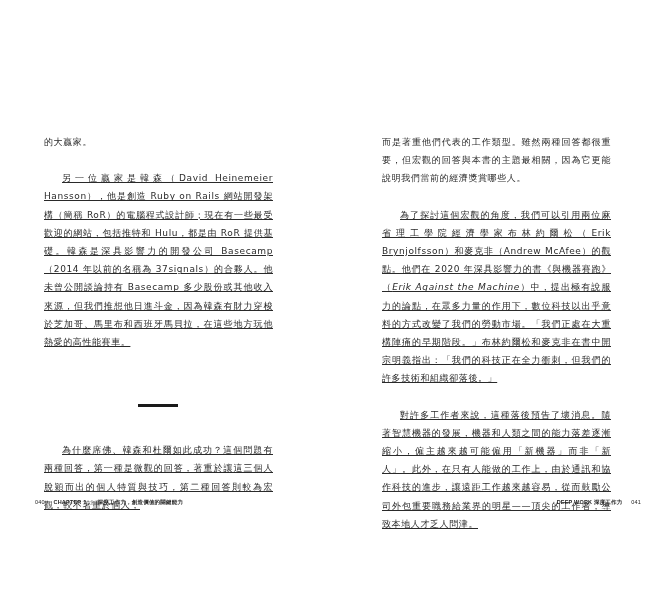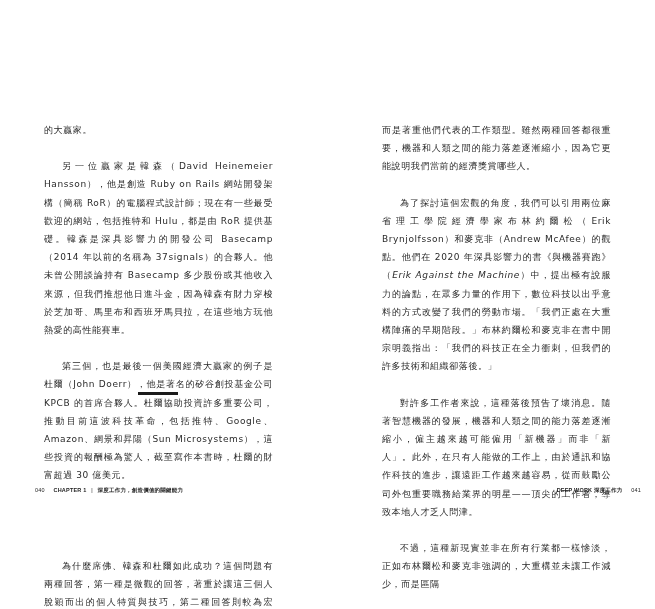--- a/index.html
+++ b/index.html
@@ -6,36 +6,36 @@
   body {
     width: 655px; height: 609px;
     background: #ffffff;
     position: relative;
     overflow: hidden;
     font-family: "DejaVu Sans", "Liberation Sans", sans-serif;
     color: #2a2a2a;
   }
   .page {
     position: absolute;
-    top: 0;
+    top: 12px;
     height: 466px;
   }
   .page-left { left: 0; width: 327px; }
   .page-right { left: 328px; width: 327px; }
   .col {
     position: absolute;
     font-size: 9px;
     line-height: 18.2px;
     letter-spacing: 0.6px;
     text-align: justify;
   }
   .page-left .col { left: 44px; width: 229px; top: 121px; }
   .page-right .col { left: 54px; width: 229px; top: 121px; }
   .para { margin: 0; text-indent: 0; }
-  .para.indent { text-indent: 2em; }
+  .para.indent { text-indent: 2em; text-decoration: underline; }
   .gap { height: 18px; }
   .divider {
     position: absolute;
     left: 138px; top: 392px;
     width: 40px; height: 3px;
     background: #1a1a1a;
   }
   .footer {
     position: absolute;
     top: 487px;
@@ -55,40 +55,38 @@
 </style>
 </head>
 <body>
 
 <div class="page page-left">
   <div class="col">
     <p class="para">的大贏家。</p>
     <div class="gap"></div>
     <p class="para indent">另一位贏家是韓森（David Heinemeier Hansson），他是創造 Ruby on Rails 網站開發架構（簡稱 RoR）的電腦程式設計師；現在有一些最受歡迎的網站，包括推特和 Hulu，都是由 RoR 提供基礎。韓森是深具影響力的開發公司 Basecamp（2014 年以前的名稱為 37signals）的合夥人。他未曾公開談論持有 Basecamp 多少股份或其他收入來源，但我們推想他日進斗金，因為韓森有財力穿梭於芝加哥、馬里布和西班牙馬貝拉，在這些地方玩他熱愛的高性能賽車。</p>
     <div class="gap"></div>
-    <p class="para indent">第三個，也是最後一個美國經濟大贏家的例子是杜爾（John Doerr），他是著名的矽谷創投基金公司 KPCB 的首席合夥人。杜爾協助投資許多重要公司，推動目前這波科技革命，包括推特、Google、Amazon、網景和昇陽（Sun Microsystems），這些投資的報酬極為驚人，截至寫作本書時，杜爾的財富超過 30 億美元。</p>
     <div class="gap" style="height:72px"></div>
     <p class="para indent">為什麼席佛、韓森和杜爾如此成功？這個問題有兩種回答，第一種是微觀的回答，著重於讓這三個人脫穎而出的個人特質與技巧，第二種回答則較為宏觀，較不著重於個人，</p>
   </div>
   <div class="divider"></div>
   <div class="footer footer-left">
     <span class="num">040</span>
     <span>CHAPTER 1</span>
     <span class="sep">|</span>
     <span>深度工作力，創造價值的關鍵能力</span>
   </div>
 </div>
 
 <div class="page page-right">
   <div class="col">
-    <p class="para">而是著重他們代表的工作類型。雖然兩種回答都很重要，機器和人類之間的能力落差逐漸縮小，因為它更能說明我們當前的經濟獎賞哪些人。</p>
+    <p class="para">而是著重他們代表的工作類型。雖然兩種回答都很重要，但宏觀的回答與本書的主題最相關，因為它更能說明我們當前的經濟獎賞哪些人。</p>
     <div class="gap"></div>
     <p class="para indent"><span>為了探討這個宏觀的角度，我們可以引用兩位麻省理工學院經濟學家布林約爾松（Erik Brynjolfsson）和麥克非（Andrew McAfee）的觀點。他們在 2020 年深具影響力的書《與機器賽跑》（</span><em>Erik Against the Machine</em><span>）中，提出極有說服力的論點，在眾多力量的作用下，數位科技以出乎意料的方式改變了我們的勞動市場。「我們正處在大重構陣痛的早期階段。」布林約爾松和麥克非在書中開宗明義指出：「我們的科技正在全力衝刺，但我們的許多技術和組織卻落後。」</span></p>
     <div class="gap"></div>
     <p class="para indent">對許多工作者來說，這種落後預告了壞消息。隨著智慧機器的發展，機器和人類之間的能力落差逐漸縮小，僱主越來越可能僱用「新機器」而非「新人」。此外，在只有人能做的工作上，由於通訊和協作科技的進步，讓遠距工作越來越容易，從而鼓勵公司外包重要職務給業界的明星——頂尖的工作者，導致本地人才乏人問津。</p>
     <div class="gap"></div>
-    <p class="para indent">不過，這種新現實並非在所有行業都一樣慘淡，正如布林爾松和麥克非強調的，大重構並未讓工作減少，而是區隔</p>
   </div>
   <div class="footer footer-right">
     <span>DEEP WORK 深度工作力</span>
     <span class="num">041</span>
   </div>
 </div>
 
 </body></html>

